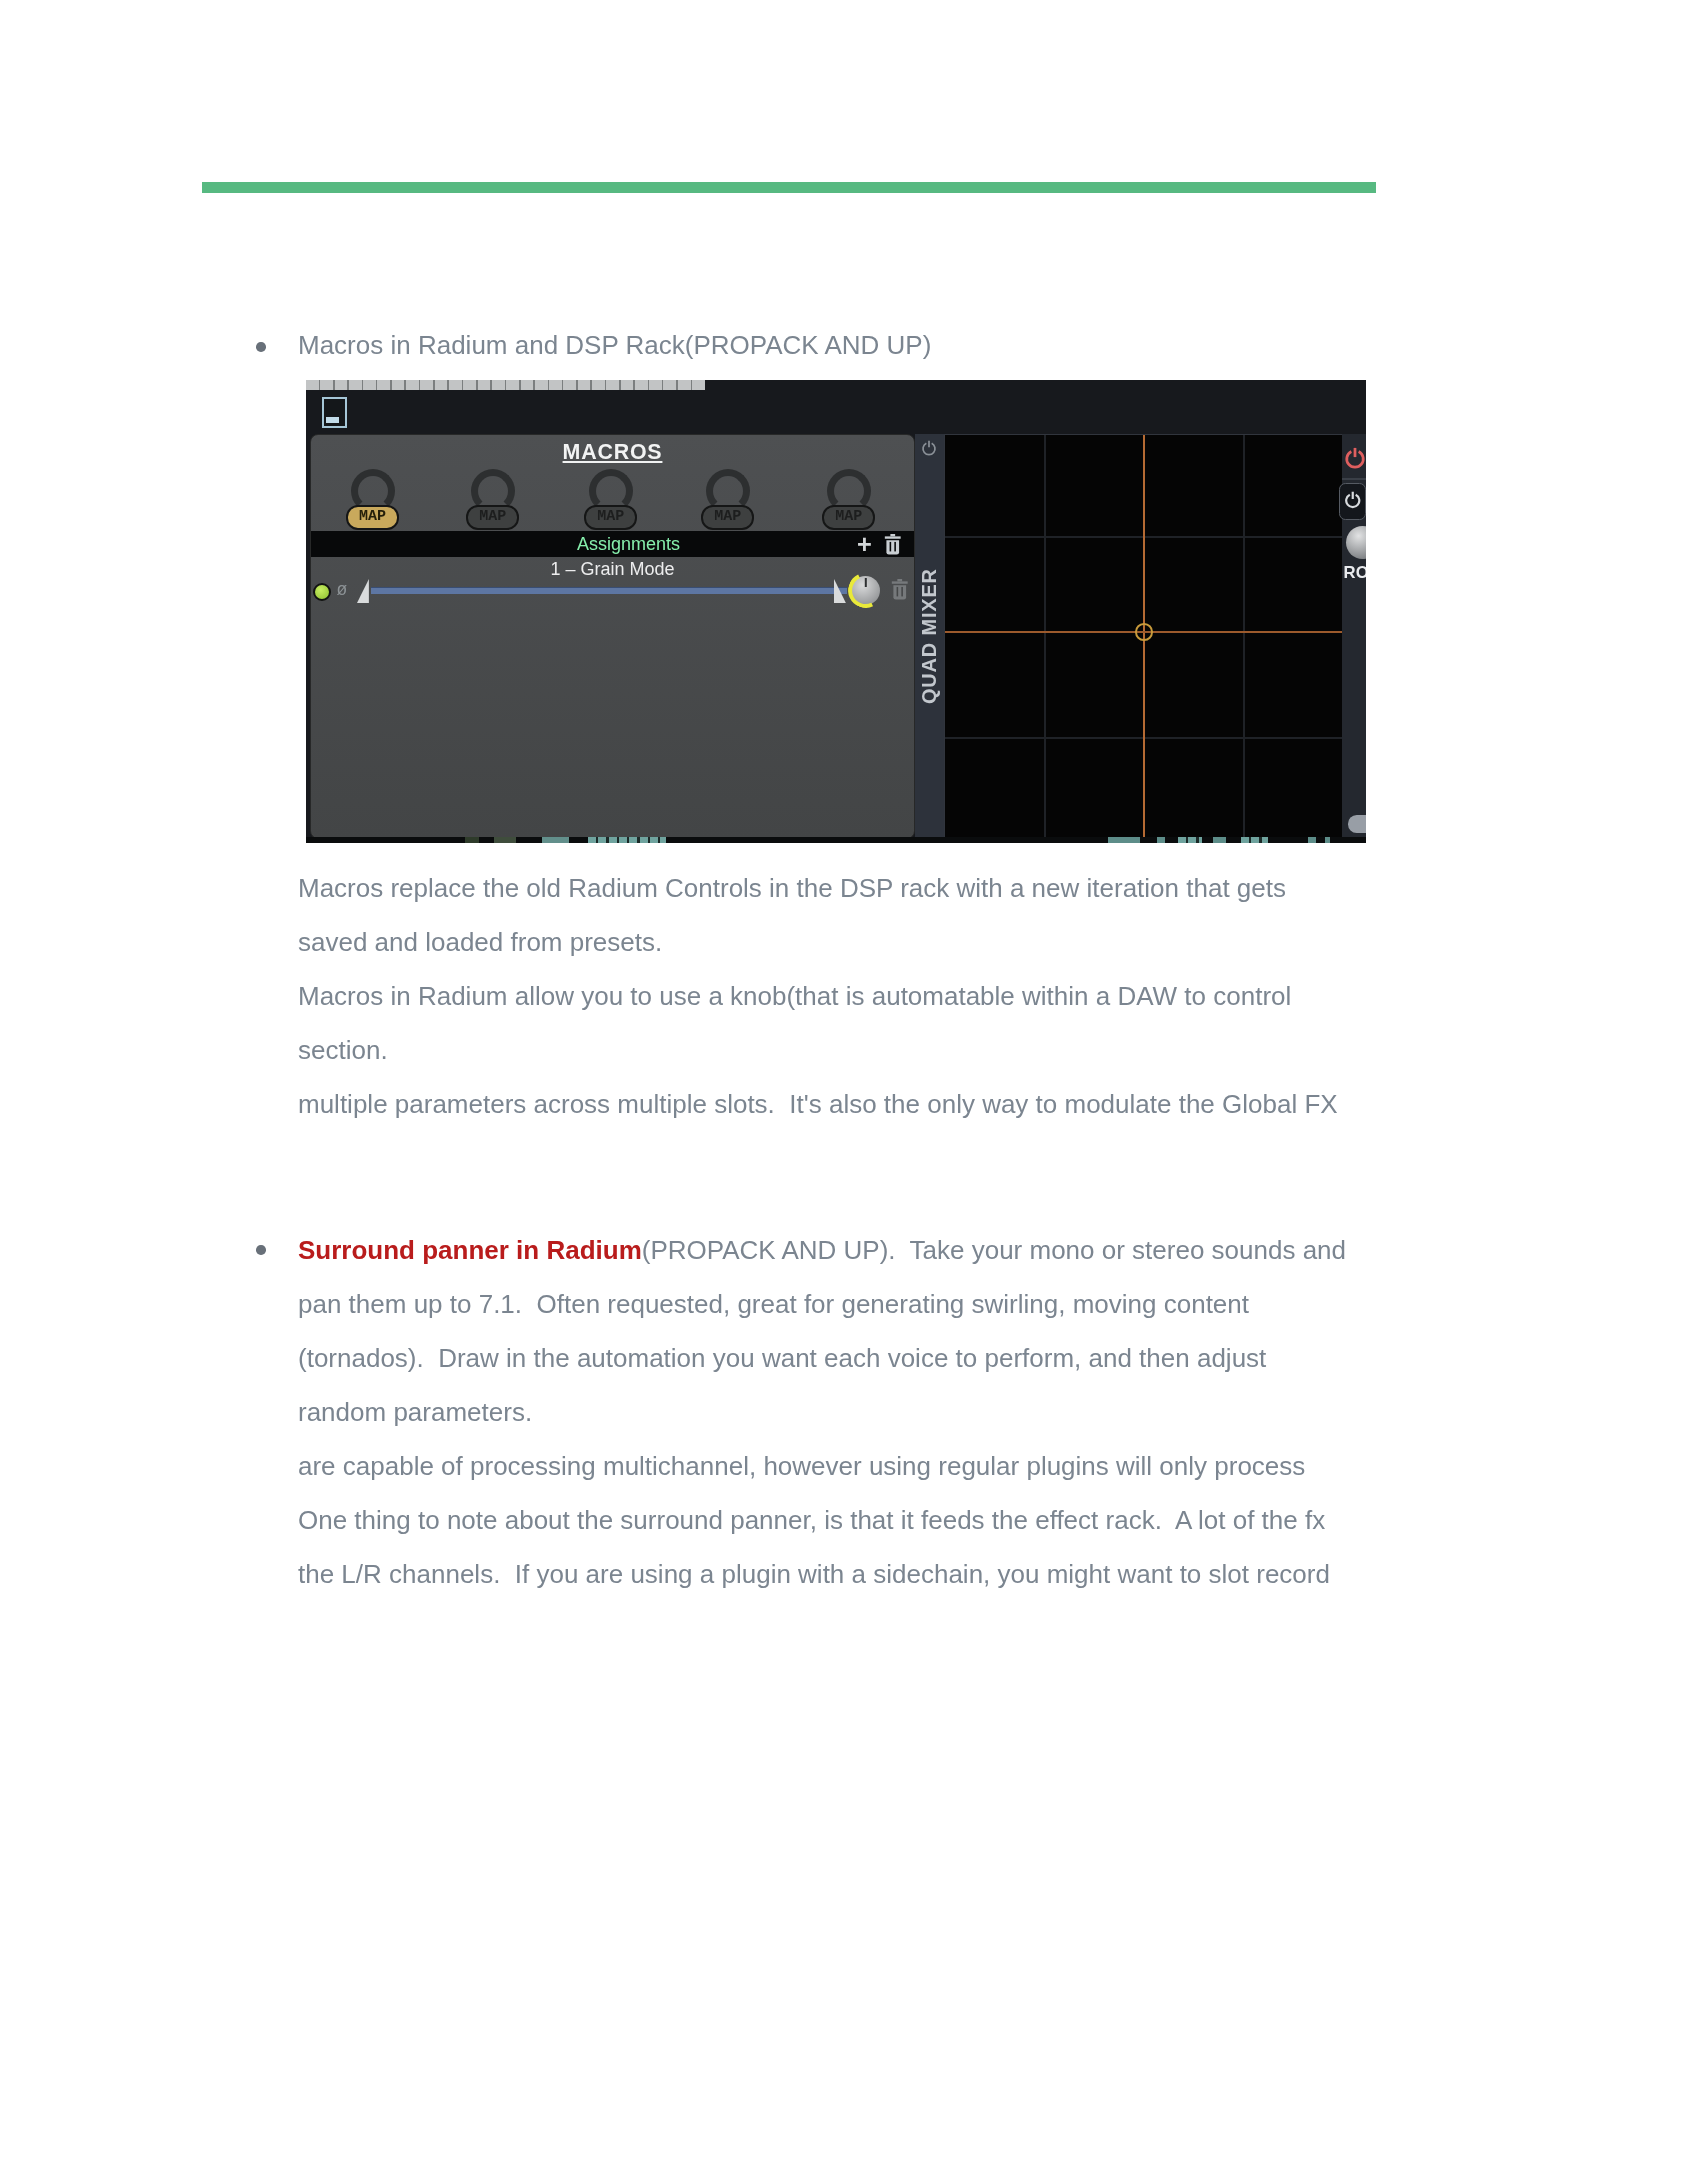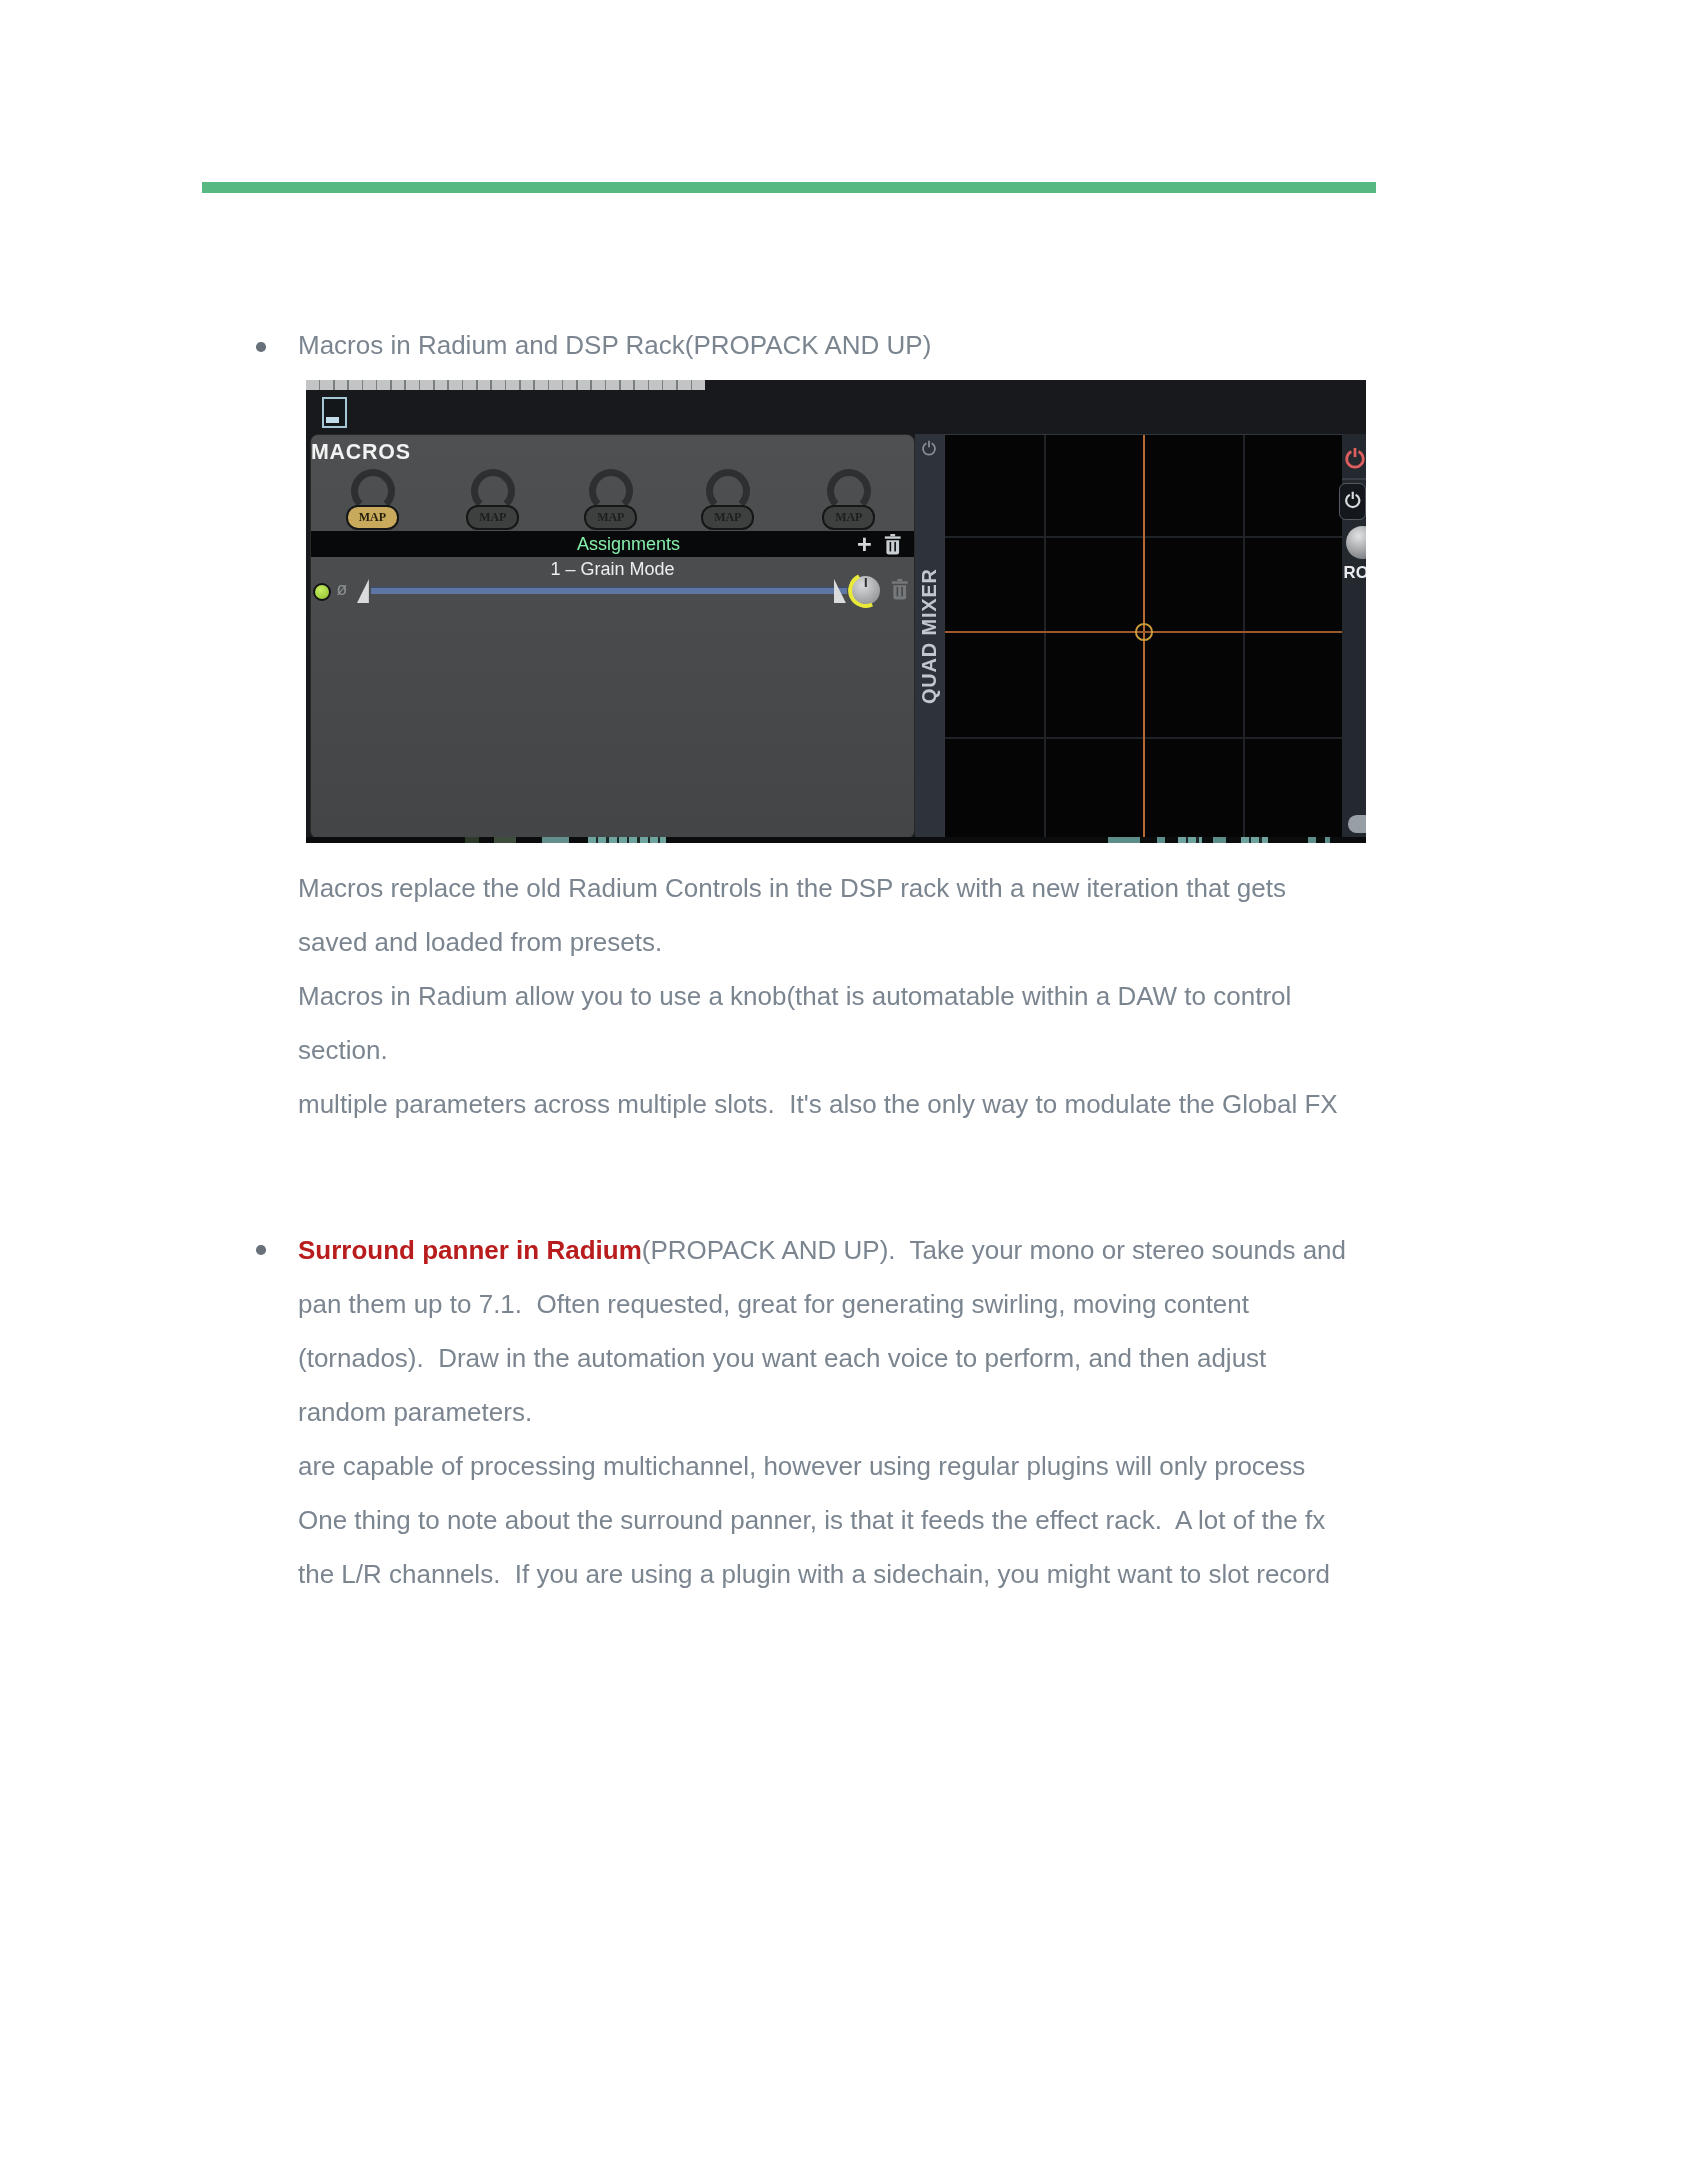--- a/index.html
+++ b/index.html
@@ -18,27 +18,27 @@
   
   .plugin{left:306px;top:380px;width:1060px;height:463px;background:#17191d;overflow:hidden;}
   .ruler{left:0;top:0;width:399px;height:9.5px;background:#c2c4c5;
          background-image:repeating-linear-gradient(to right,transparent 0 12.7px,#7b7e7f 12.7px 14.3px);}
   .win-icon{left:16px;top:16.7px;width:20.6px;height:27px;border:2.4px solid #a6c7d8;background:#14171a;}
   .win-icon::after{content:'';position:absolute;left:2.4px;bottom:2.4px;width:12.7px;height:6.4px;background:#c2dcea;}
 
   
   .macros-panel{left:4px;top:54px;width:605px;height:405px;border:1.6px solid #272828;border-radius:8px;
                 background:linear-gradient(#4e5052,#434546);box-sizing:border-box;}
-  .macros-title{left:0;top:4.8px;width:100%;text-align:left;color:#f2f3f3;font-size:21.4px;font-weight:bold;letter-spacing:0.8px;}
+  .macros-title{left:0;top:4.8px;width:100%;text-align:center;color:#f2f3f3;font-size:21.4px;font-weight:bold;letter-spacing:0.8px;text-decoration:underline;}
   .macro-col{top:32px;width:83px;height:67px;}
   .arc{position:absolute;left:19px;top:1.6px;width:30px;height:30px;border-radius:50%;
        border:7.1px solid #2d2f30;border-bottom-color:transparent;}
   .map-btn{position:absolute;left:14.3px;top:38px;width:49px;height:20.6px;border:2.4px solid #151616;border-radius:12px;
-           background:#3e4040;color:#1d1e1e;font-weight:bold;font-size:12px;line-height:20.6px;text-align:center;
-           font-family:Liberation Serif, serif;}
+           background:#3e4040;color:#1d1e1e;font-weight:bold;font-size:15px;line-height:20.6px;text-align:center;
+           font-family:Liberation Mono, monospace;}
   .map-btn.active{background:#c9a95c;color:#241f0a;}
   .assign-bar{left:0;top:96px;width:100%;height:26px;background:#08090a;}
   .assign-title{left:16px;top:3.2px;width:100%;text-align:center;color:#86efac;font-size:18px;}
   .plus-icon{left:546px;top:0.8px;color:#d3d6d8;font-size:25.4px;font-weight:bold;line-height:25.4px;}
   .assign-name{left:0;top:124px;width:100%;text-align:center;color:#ededee;font-size:18px;}
   .led{left:1.6px;top:148px;width:14.3px;height:14.3px;border-radius:50%;border:2.4px solid #121312;
        background:radial-gradient(circle at 40% 35%,#c8ee62,#8cbe2e);}
   .phase{left:25.4px;top:144px;color:#8d9396;font-size:17.5px;}
   .track{left:60px;top:152px;width:476px;height:7.1px;background:#5d76a3;border-top:1.6px solid #394d72;box-sizing:border-box;}
   .s-knob{left:540px;top:141px;width:29px;height:29px;border-radius:50%;

